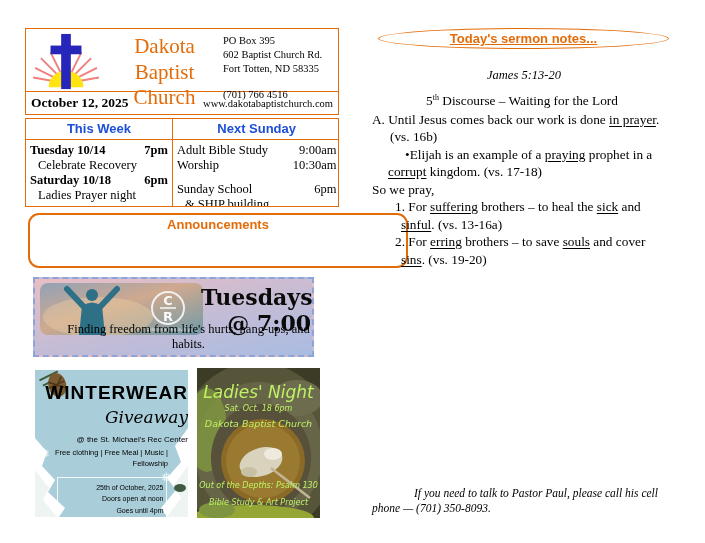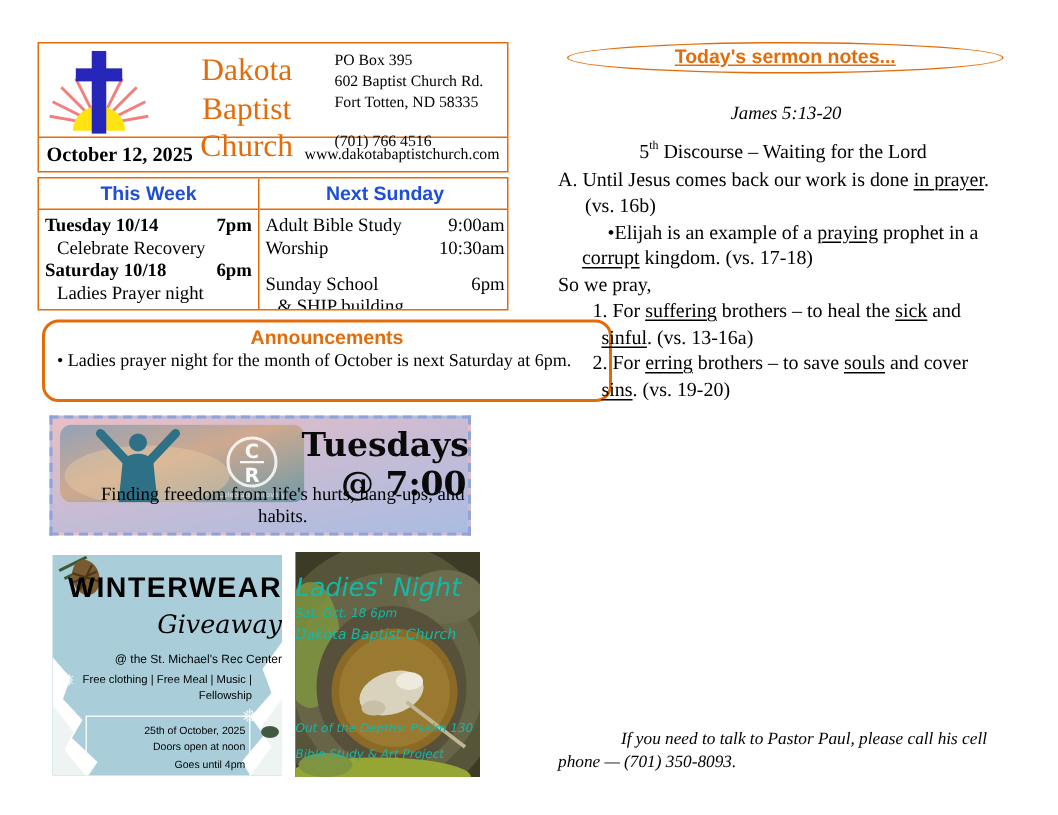--- a/index.html
+++ b/index.html
@@ -62,21 +62,21 @@
             font-size:19px;letter-spacing:1px;}
   .ww-sub{margin-top:3px;font-family:"DejaVu Serif",serif;font-style:italic;font-size:17px;}
   .ww-loc{margin-top:8px;font-size:8px;font-family:"Liberation Sans",sans-serif;}
   .ww-det{margin-top:3px;font-size:7.5px;font-family:"Liberation Sans",sans-serif;padding:0 20px;line-height:1.5;}
   .ww-box{margin:7px auto 0 auto;width:104px;border:1px solid rgba(255,255,255,.85);
           padding:4px 2px;font-size:7px;font-family:"Liberation Sans",sans-serif;line-height:1.65;}
 
   
   .ln{position:absolute;left:197px;top:368px;width:123px;height:150px;overflow:hidden;background:#33321f;}
   .ln svg{position:absolute;left:0;top:0;}
-  .ln-text{position:absolute;left:0;top:0;width:100%;text-align:left;color:#14b8a6;}
+  .ln-text{position:absolute;left:0;top:0;width:100%;text-align:center;color:#bef264;}
   .ln-title{margin-top:14px;font-family:"DejaVu Sans",sans-serif;font-style:italic;font-size:17px;}
   .ln-when{margin-top:2px;font-size:8px;font-style:italic;font-family:"DejaVu Sans",sans-serif;}
   .ln-where{margin-top:5px;font-size:9.5px;font-style:italic;font-family:"DejaVu Sans",sans-serif;}
   .ln-theme{position:absolute;top:113px;width:100%;font-size:8px;font-style:italic;font-family:"DejaVu Sans",sans-serif;}
   .ln-act{position:absolute;top:130px;width:100%;font-size:8px;font-style:italic;font-family:"DejaVu Sans",sans-serif;}
 
   
   .oval{position:absolute;left:378px;top:28px;width:291px;height:21px;border:1.5px solid #E36C0A;
         border-radius:50%;box-sizing:border-box;text-align:center;}
   .oval span{color:#E36C0A;font-family:"Liberation Sans",sans-serif;font-weight:bold;
@@ -182,23 +182,20 @@
           <div class="sched-row ind">
             <span class="n">&amp; SHIP building</span>
             <span class="t"></span>
           </div>
         </div>
     </div>
   </div>
 
   <div class="annc">
     <div class="annc-title">Announcements</div>
-    <div class="annc-list" id="annc-list">
-        <div class="annc-item">Ladies prayer night for the month of October is next Saturday at 6pm.</div>
-      </div>
   </div>
 
   <div class="crb">
     <div class="crb-photo">
       <svg width="163" height="52" viewBox="0 0 163 52">
         <defs>
           <linearGradient id="sky" x1="0" y1="0" x2="1" y2="1">
             <stop offset="0" stop-color="#92a2b6"></stop>
             <stop offset="0.45" stop-color="#cfa98f"></stop>
             <stop offset="1" stop-color="#6f9aa8"></stop>

